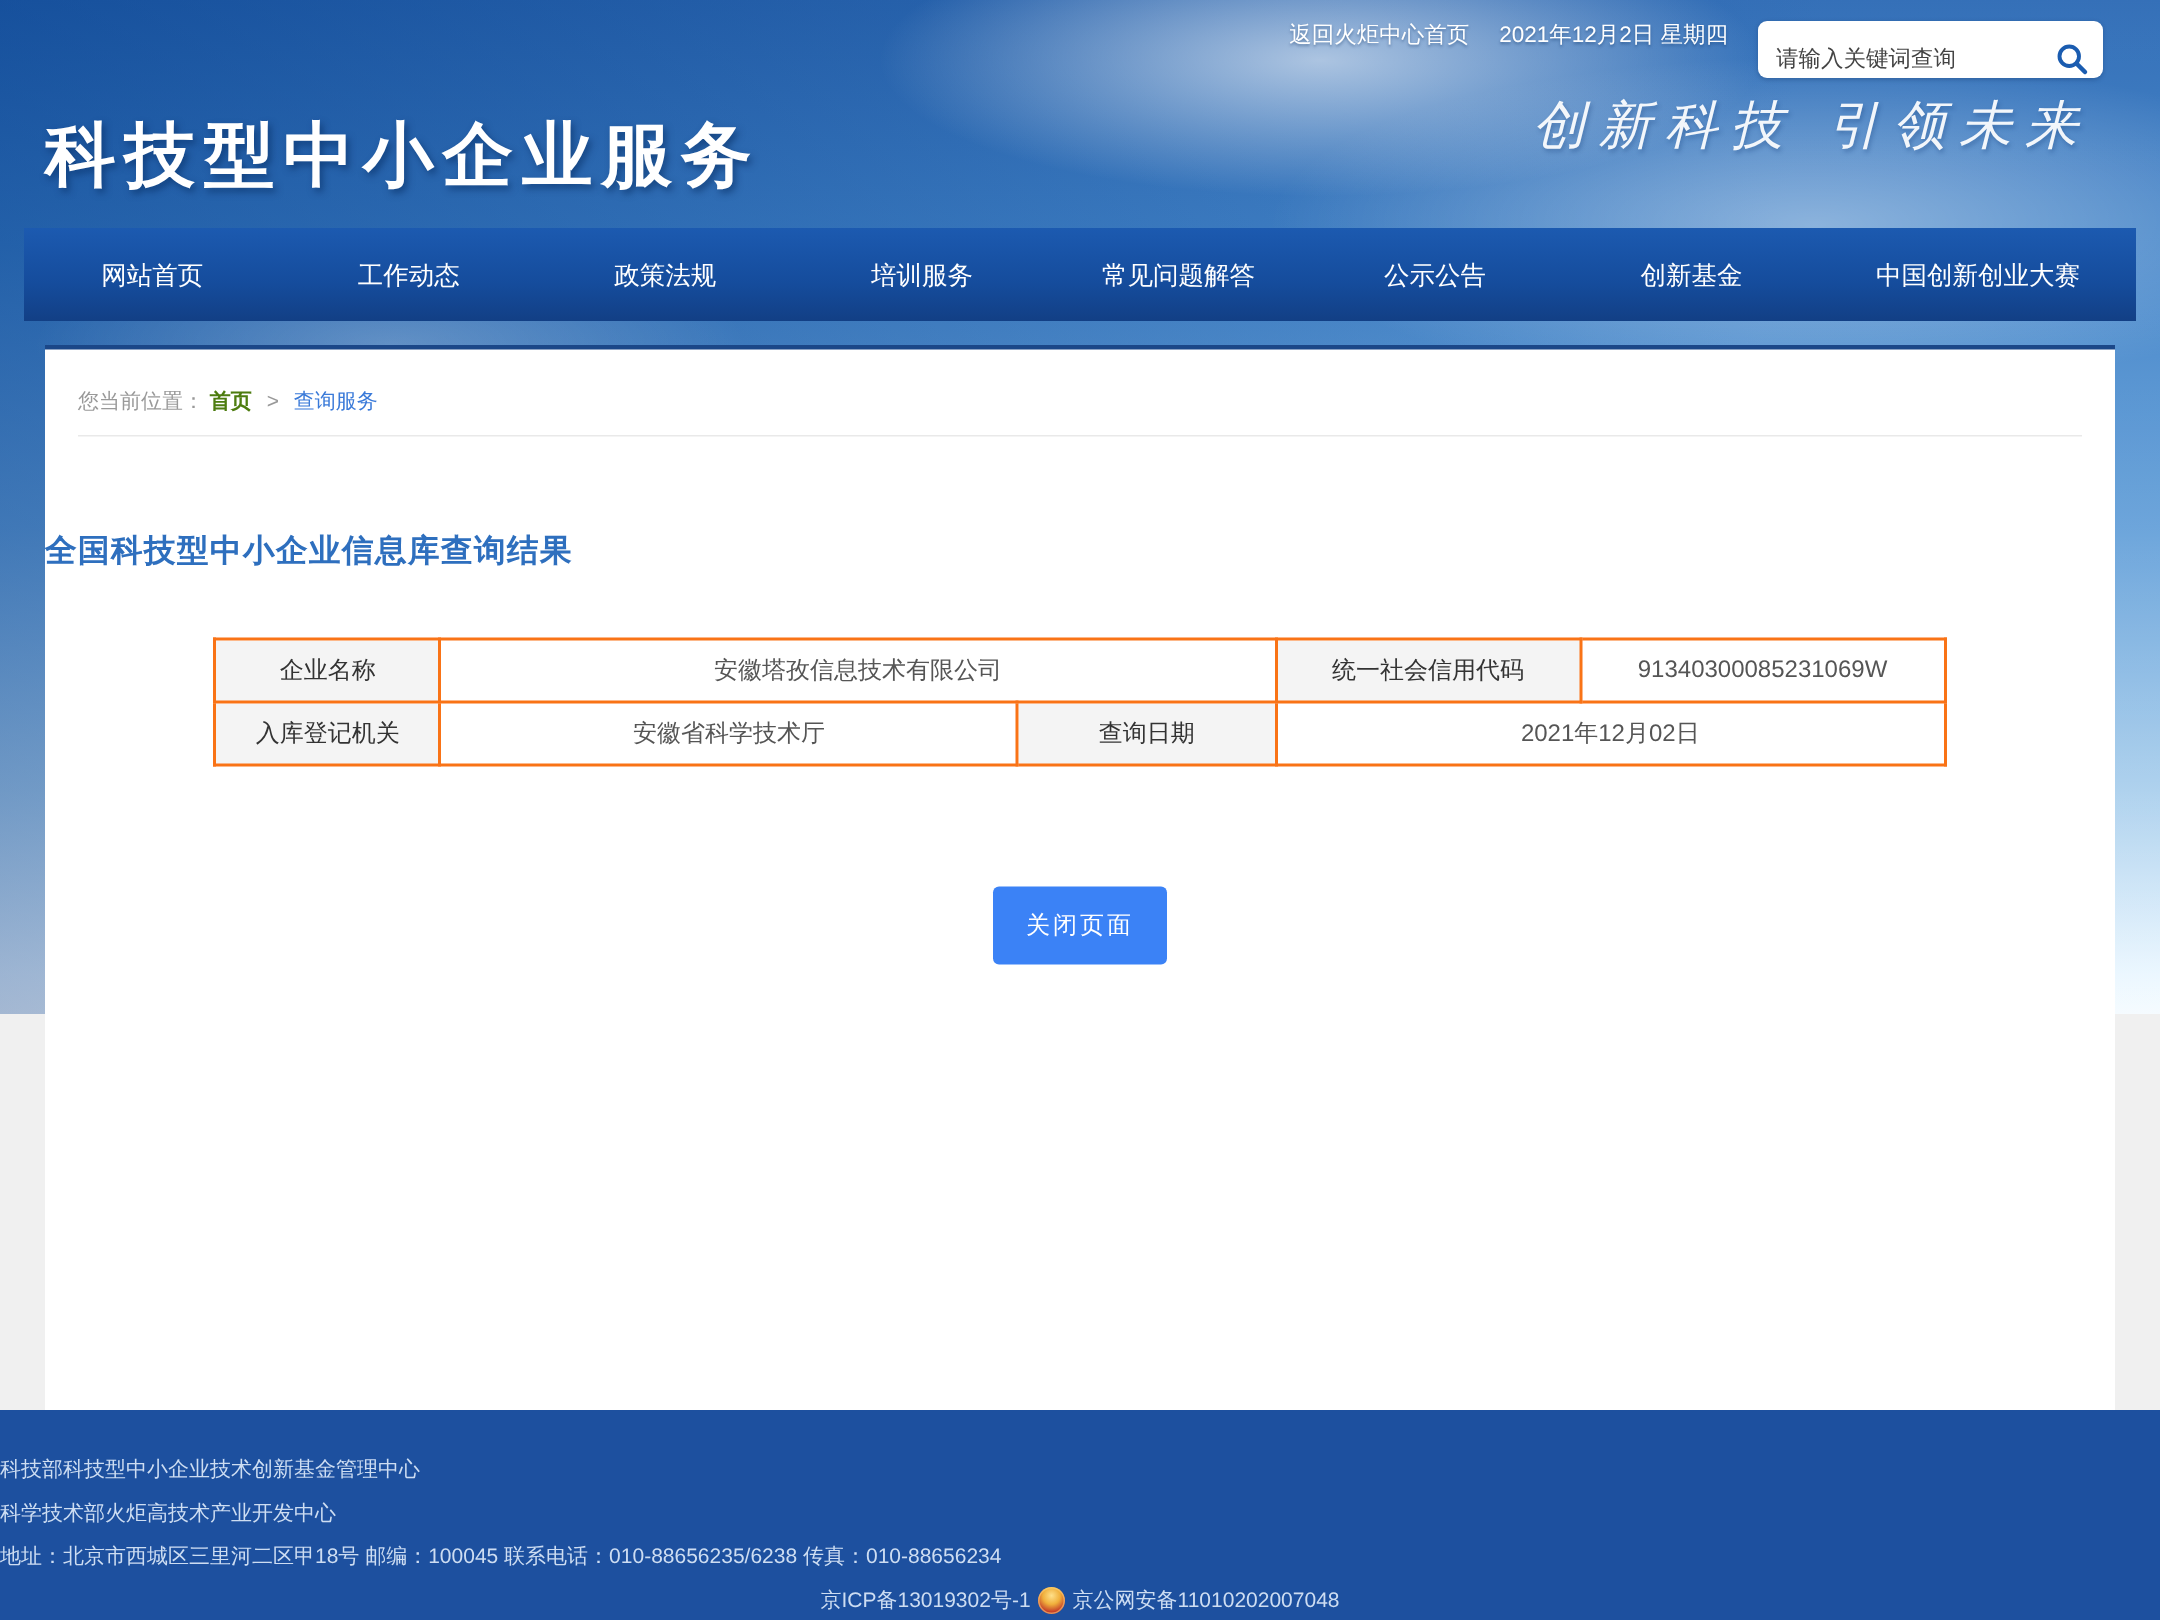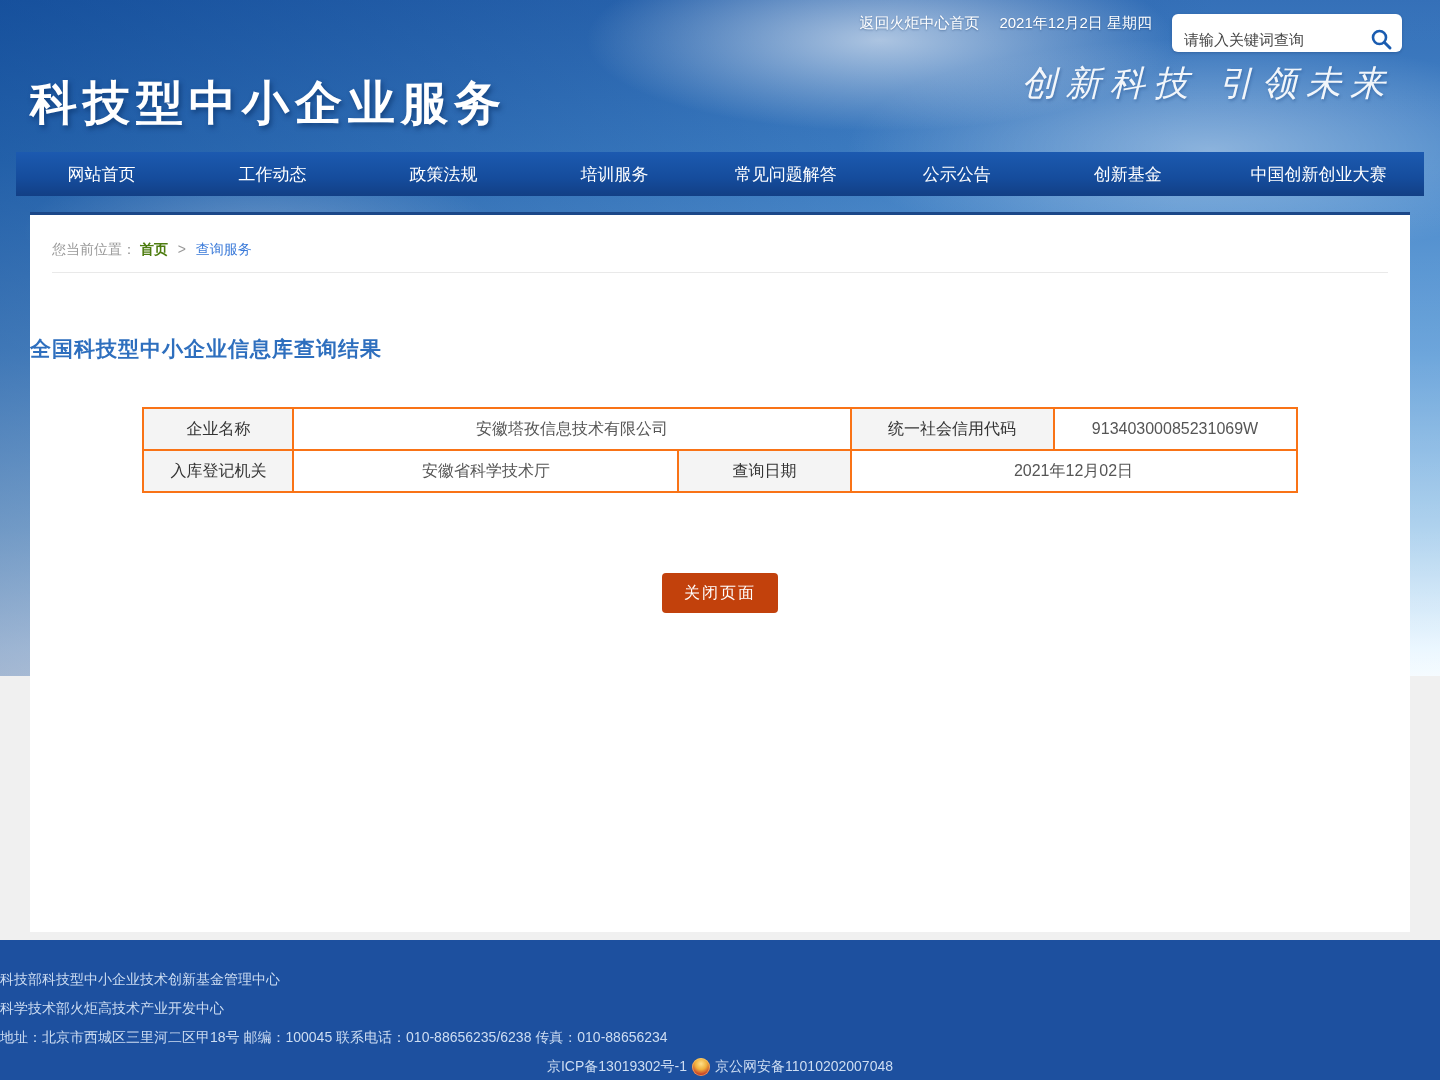--- a/index.html
+++ b/index.html
@@ -48,21 +48,21 @@
   }
   .slogan {
     position:absolute; right:46px; top:60px;
     font-family:"DejaVu Serif","Liberation Serif",serif; font-style:italic;
     font-size:35px; color:rgba(255,255,255,.93); letter-spacing:9px; white-space:nowrap;
     text-shadow:1px 2px 3px rgba(20,60,120,.35);
   }
 
   
   nav {
-    position:relative; z-index:2; margin:0 16px; height:44px;
+    position:relative; z-index:2; margin:0 16px; height:62px;
     background:linear-gradient(180deg,#1c5ab0 0%, #154c9c 60%, #123f85 100%);
     display:flex; align-items:center;
   }
   .nav-item {
     flex:1; text-align:center; color:#fff; font-size:17px; text-decoration:none;
     cursor:pointer; white-space:nowrap; padding:0 6px;
   }
   .nav-item:last-child { flex:1.25; }
 
   
@@ -86,22 +86,22 @@
     width:1153px; margin:44px auto 0; border-collapse:collapse; table-layout:fixed;
     font-size:16px;
   }
   .result-table th, .result-table td {
     border:2px solid #f97316; height:42px; text-align:center; vertical-align:middle;
     font-weight:normal; overflow:hidden; white-space:nowrap;
   }
   .result-table th { background:#f4f4f4; color:#333; }
   .result-table td { background:#fff; color:#555; }
   .close-btn {
-    display:block; margin:80px auto 17px; width:116px; height:40px;
-    background:#c2410c; color:#fff; font-size:16px; border:none; border-radius:4px;
+    display:block; margin:80px auto 17px; width:116px; height:52px;
+    background:#3b82f6; color:#fff; font-size:16px; border:none; border-radius:4px;
     cursor:pointer; font-family:"Liberation Sans","DejaVu Sans",sans-serif; letter-spacing:2px;
   }
 
   
   footer {
     position:absolute; left:0; bottom:0; width:1440px; height:140px; z-index:3;
     background:#1d509f; color:#cdddf2; font-size:14px; 
     padding-top:31px;
   }
   footer p { margin:0 0 13px; line-height:16px; }

